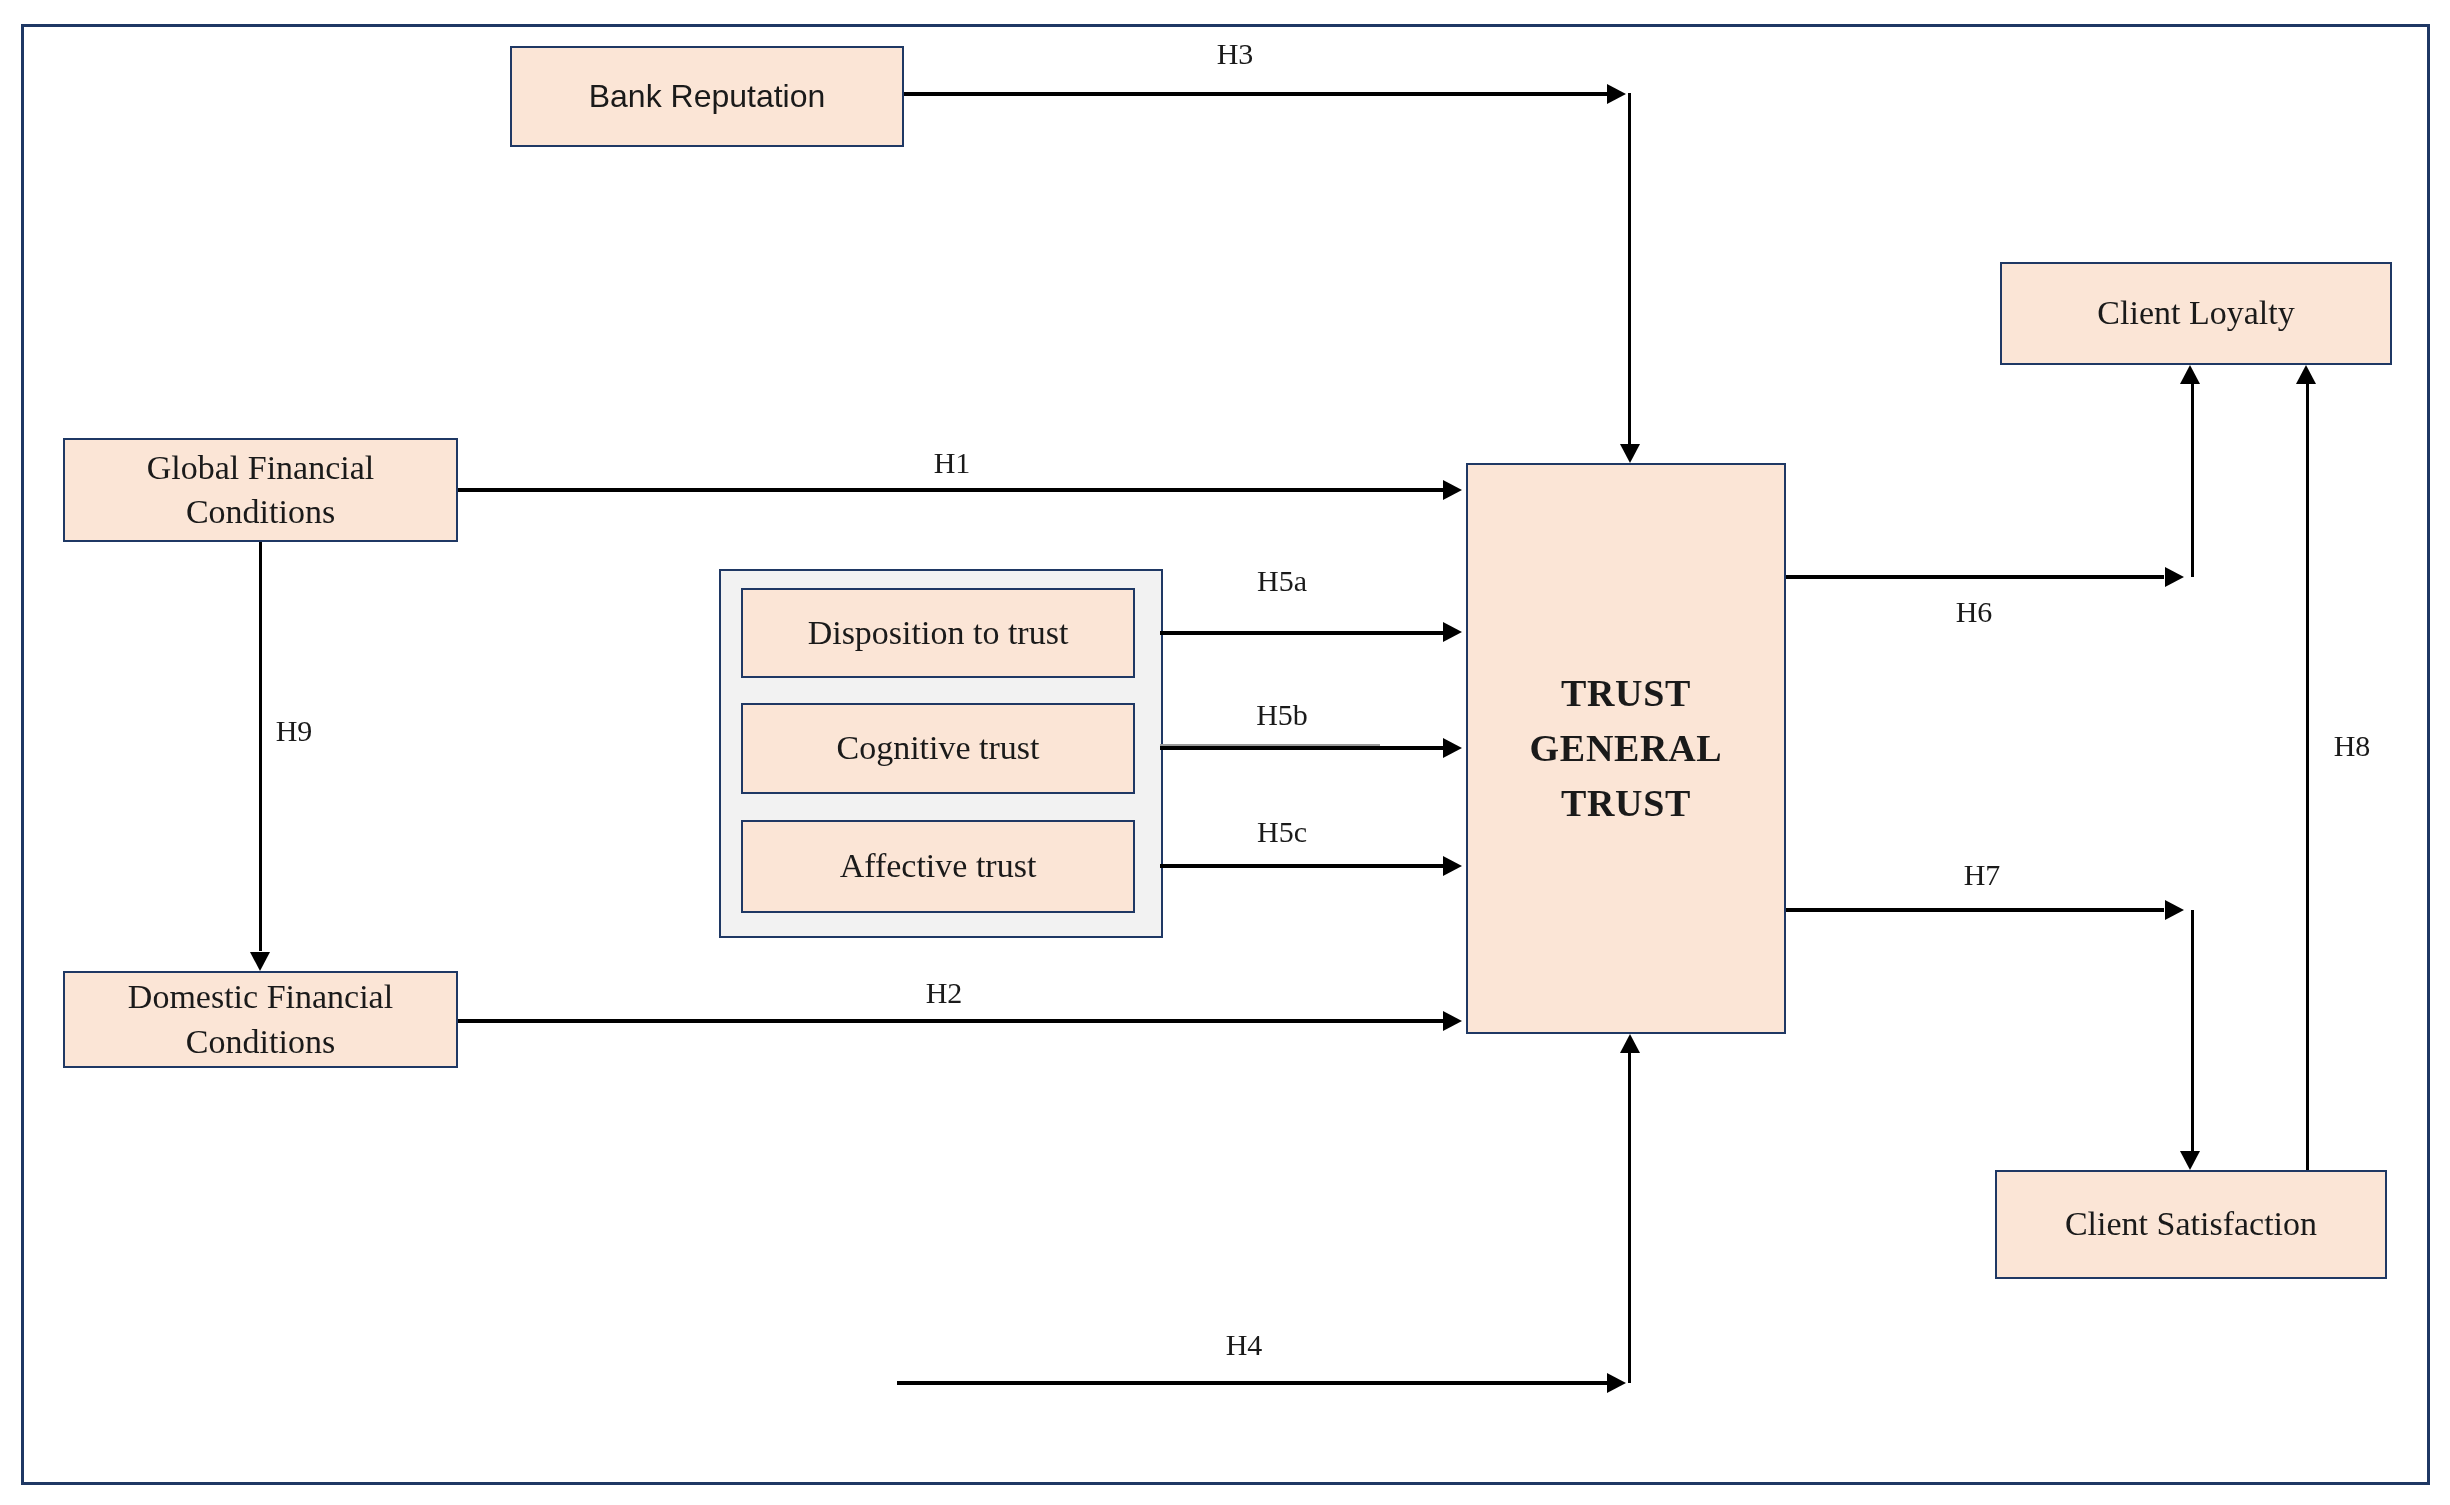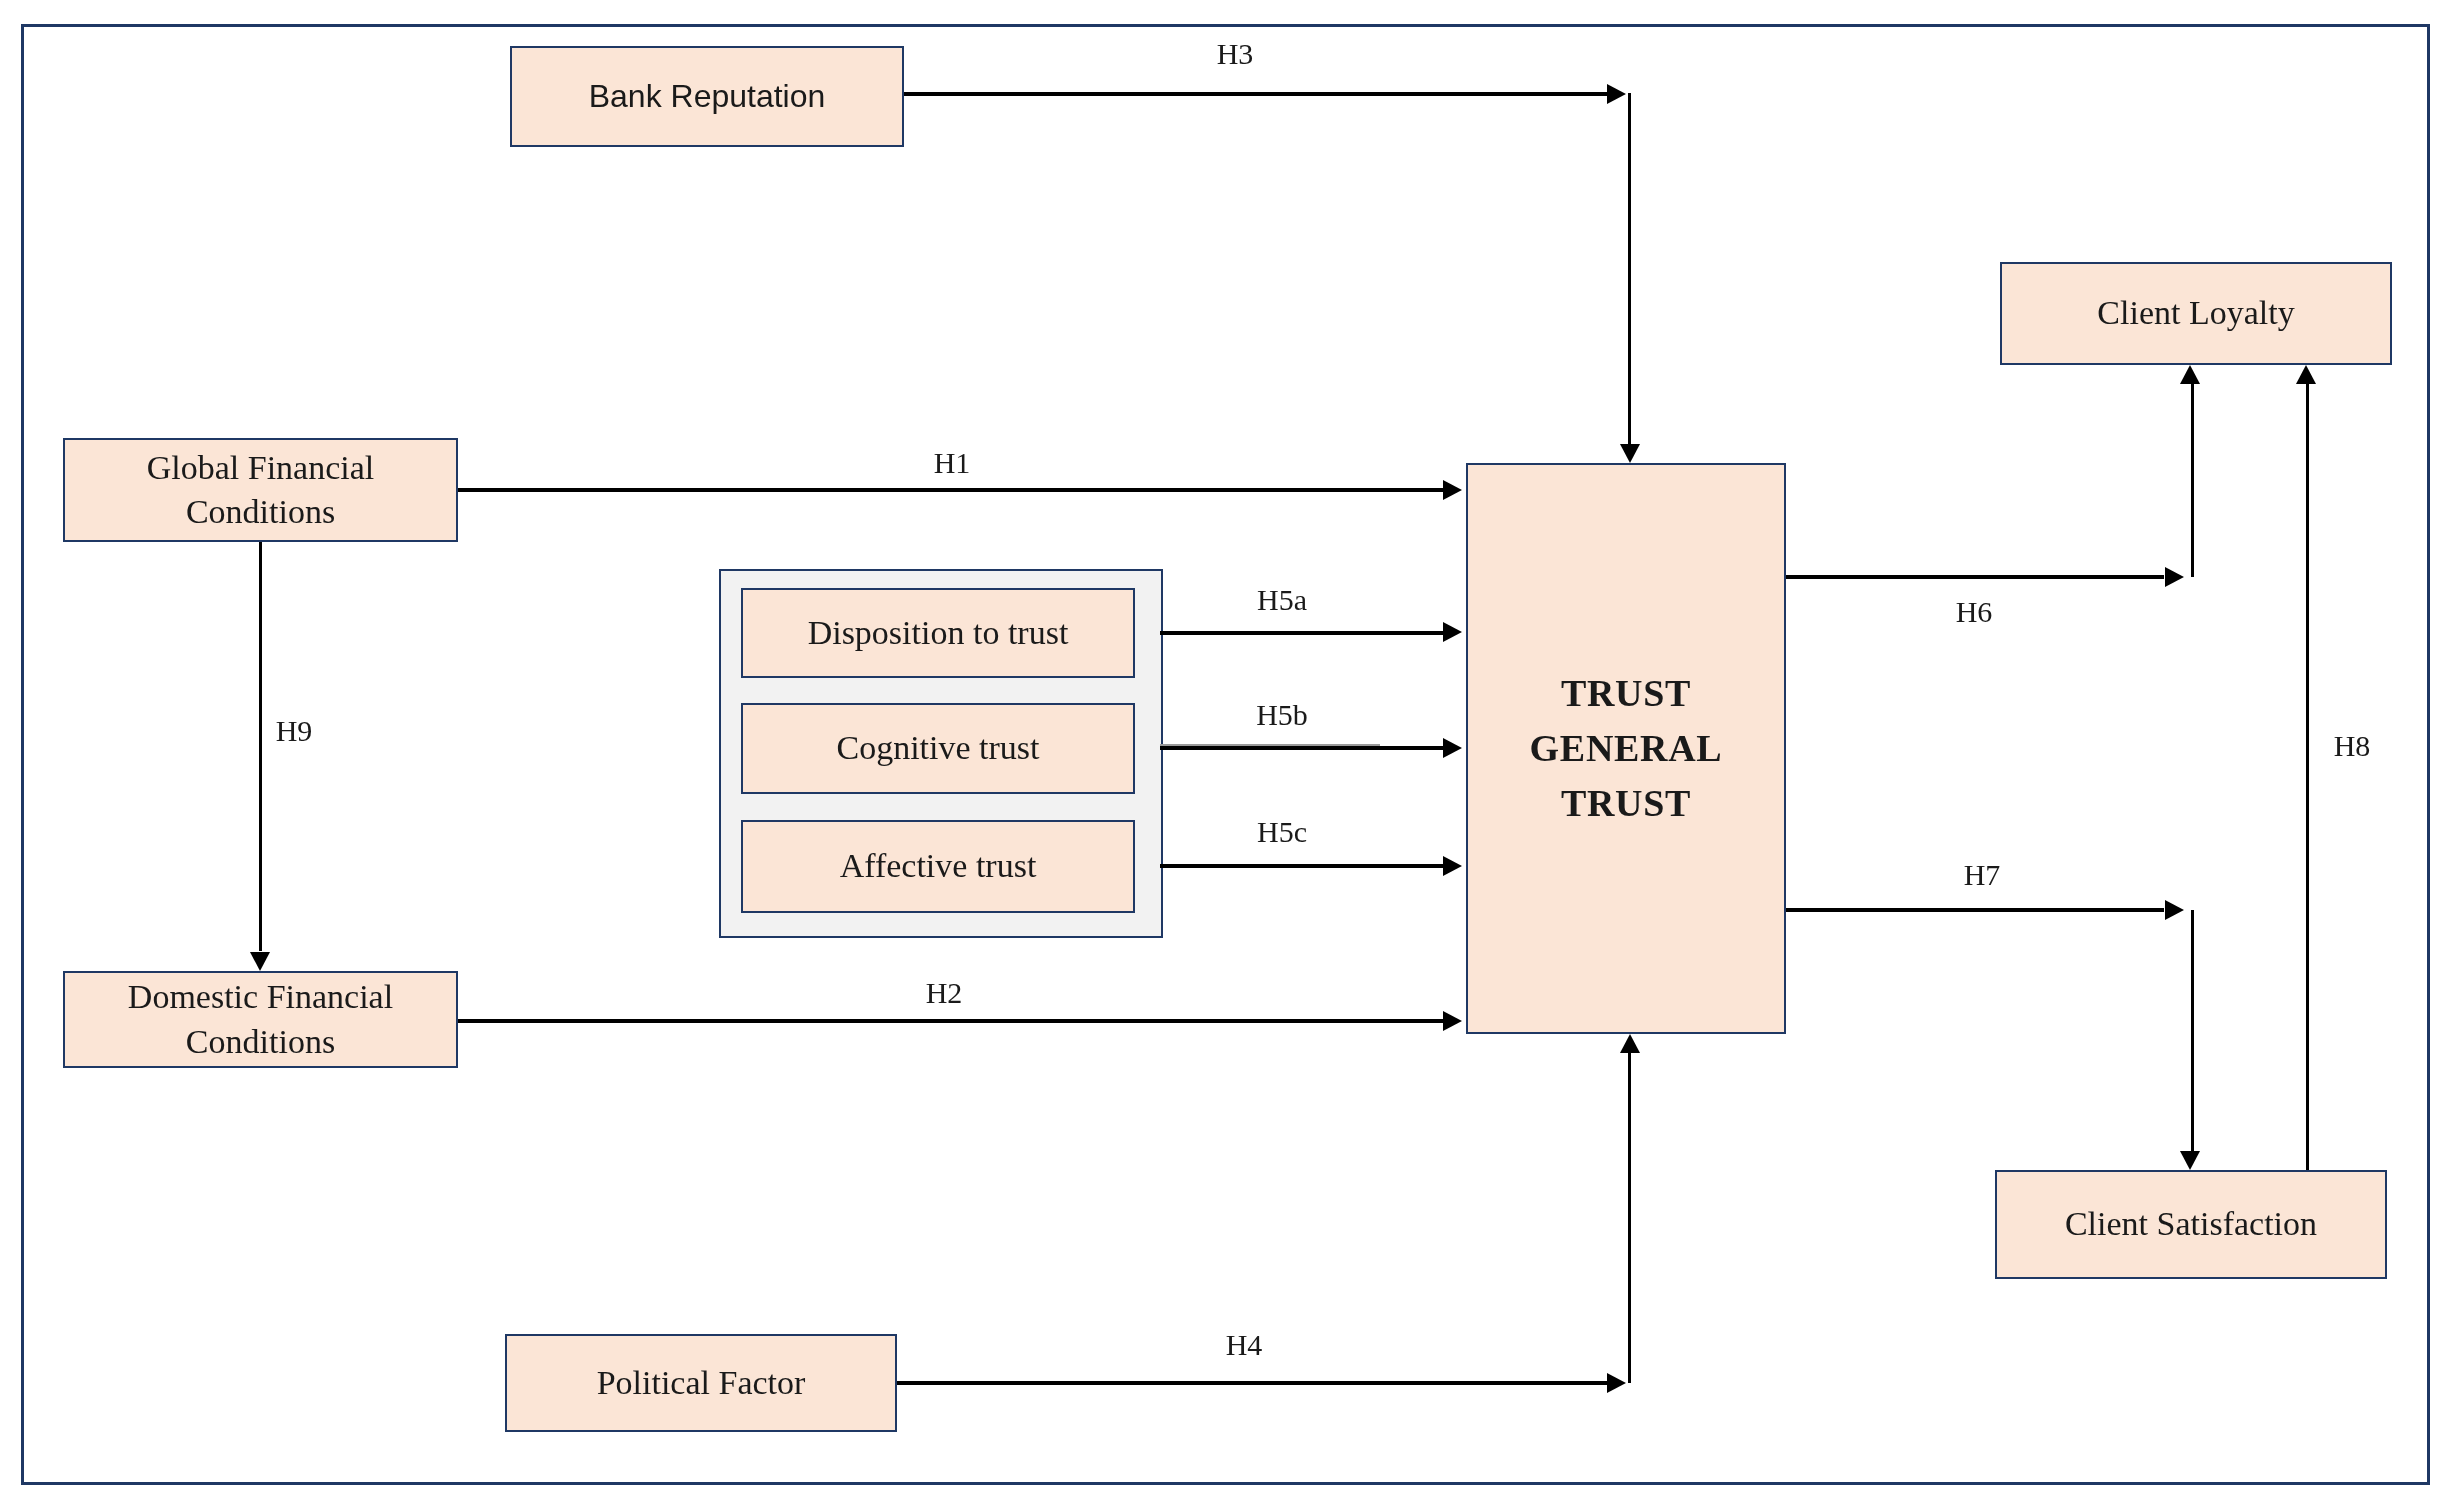--- a/index.html
+++ b/index.html
@@ -82,23 +82,20 @@
     <div class="stack">
       <span>Domestic Financial</span>
       <span>Conditions</span>
     </div>
   </div>
 
   <div class="box" style="left:1995px;top:1170px;width:392px;height:109px">
     <span>Client Satisfaction</span>
   </div>
 
-  <div class="box" style="left:505px;top:1334px;width:392px;height:98px">
-    <span>Political Factor</span>
-  </div>
 
   <div class="hline" style="left:458px;top:488px;width:985px"></div>
   <div class="arr arr-right" style="left:1443px;top:480px"></div>
   <div class="hlabel" style="left:952px;top:446px">H1</div>
 
   <div class="hline" style="left:458px;top:1019px;width:985px"></div>
   <div class="arr arr-right" style="left:1443px;top:1011px"></div>
   <div class="hlabel" style="left:944px;top:976px">H2</div>
 
   <div class="hline" style="left:904px;top:92px;width:703px"></div>
@@ -108,21 +105,21 @@
   <div class="hlabel" style="left:1235px;top:37px">H3</div>
 
   <div class="hline" style="left:897px;top:1381px;width:710px"></div>
   <div class="arr arr-right" style="left:1607px;top:1373px"></div>
   <div class="vline" style="left:1628px;top:1053px;height:330px"></div>
   <div class="arr arr-up" style="left:1620px;top:1034px"></div>
   <div class="hlabel" style="left:1244px;top:1328px">H4</div>
 
   <div class="hline" style="left:1160px;top:631px;width:284px"></div>
   <div class="arr arr-right" style="left:1443px;top:622px"></div>
-  <div class="hlabel" style="left:1282px;top:583px">H5a</div>
+  <div class="hlabel" style="left:1282px;top:564px">H5a</div>
 
   <div class="hline" style="left:1160px;top:746px;width:284px"></div>
   <div class="grayline" style="left:1160px;top:744px;width:220px"></div>
   <div class="arr arr-right" style="left:1443px;top:738px"></div>
   <div class="hlabel" style="left:1282px;top:698px">H5b</div>
 
   <div class="hline" style="left:1160px;top:864px;width:284px"></div>
   <div class="arr arr-right" style="left:1443px;top:856px"></div>
   <div class="hlabel" style="left:1282px;top:815px">H5c</div>
 

